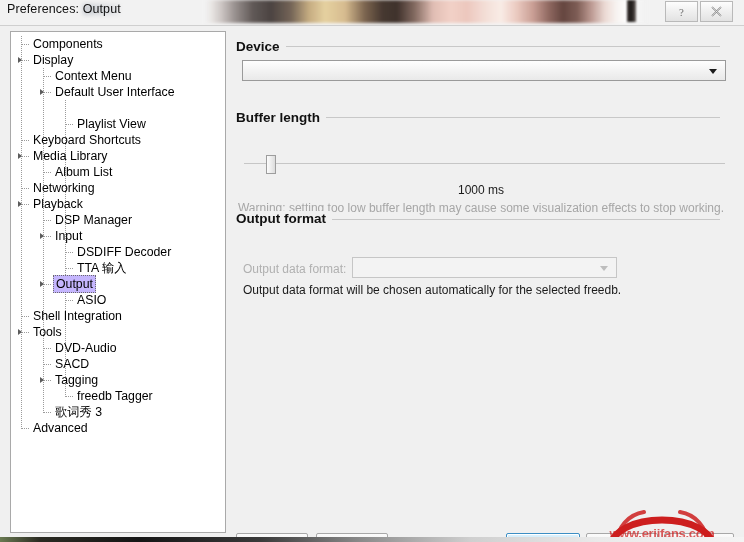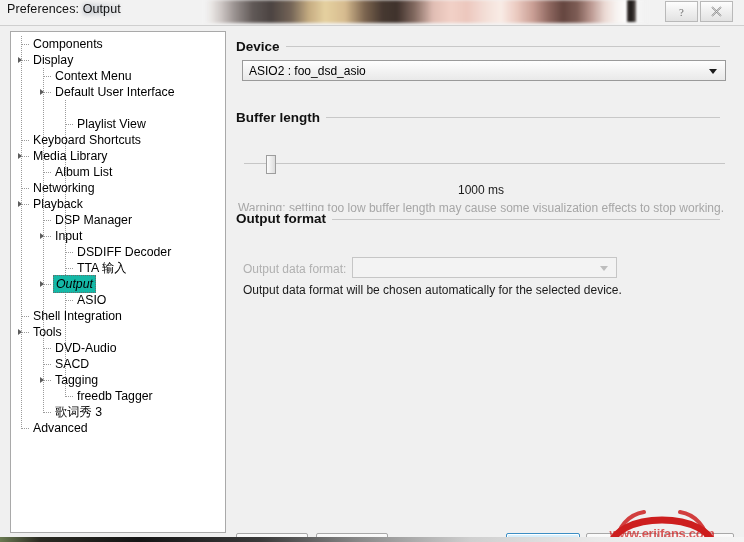--- a/index.html
+++ b/index.html
@@ -133,25 +133,24 @@
     color: #000;
     white-space: nowrap;
   }
   .tree-label {
     position: absolute;
     top: 0;
     padding: 0 2px;
   }
   .tree-label.selected {
     border: 1px dotted #6a6a6a;
-    background: #14b8a6;
+    background: #c4b5fd;
     padding: 0 2px;
     top: -1px;
     line-height: 16px;
-    font-style: italic;
   }
   .arrow {
     position: absolute;
     top: 5px;
     width: 0; height: 0;
     border-left: 4px solid #5c5c5c;
     border-top: 3.5px solid transparent;
     border-bottom: 3.5px solid transparent;
   }
   .vline {
@@ -461,40 +460,39 @@
           <div class="hline" style="left: 10px; width: 8px;"></div>
           <span class="tree-label" style="left: 20px;">Advanced</span>
         </div>
       </div>
 
     <div id="content">
 
       <div class="section-header" style="top:8px;">Device</div>
       <div class="section-rule" style="top:15px;"></div>
       <div class="combo" id="device-combo" style="left:6px; top:29px; width:484px; height:21px;">
-        <span class="combo-value">ASIO2 : foo_dsd_asio</span>
         <span class="combo-arrow"></span>
       </div>
 
       <div class="section-header" style="top:79px;">Buffer length</div>
       <div class="section-rule" style="top:86px;"></div>
       <div id="slider-track"></div>
       <div id="slider-thumb"></div>
       <div id="buffer-value">1000 ms</div>
       <div id="buffer-warning">Warning: setting too low buffer length may cause some visualization effects to stop working.</div>
 
       <div class="section-header" style="top:180px;">Output format</div>
       <div class="section-rule" style="top:188px;"></div>
       <div id="out-label">Output data format:</div>
       <div class="combo disabled" id="out-combo">
         <span class="combo-value"></span>
         <span class="combo-arrow"></span>
       </div>
 
-      <div id="out-note">Output data format will be chosen automatically for the selected device.</div>
+      <div id="out-note">Output data format will be chosen automatically for the selected freedb.</div>
     </div>
 
     <div class="btn" id="reset-all">Reset all</div>
     <div class="btn" id="reset-page">Reset page</div>
     <div class="btn default" id="ok-btn">OK</div>
     <div class="btn" id="cancel-btn">Cancel</div>
     <div class="btn" id="apply-btn">Apply</div>
 
     <div id="watermark">
       <svg width="164" height="80" viewBox="0 0 164 80">

